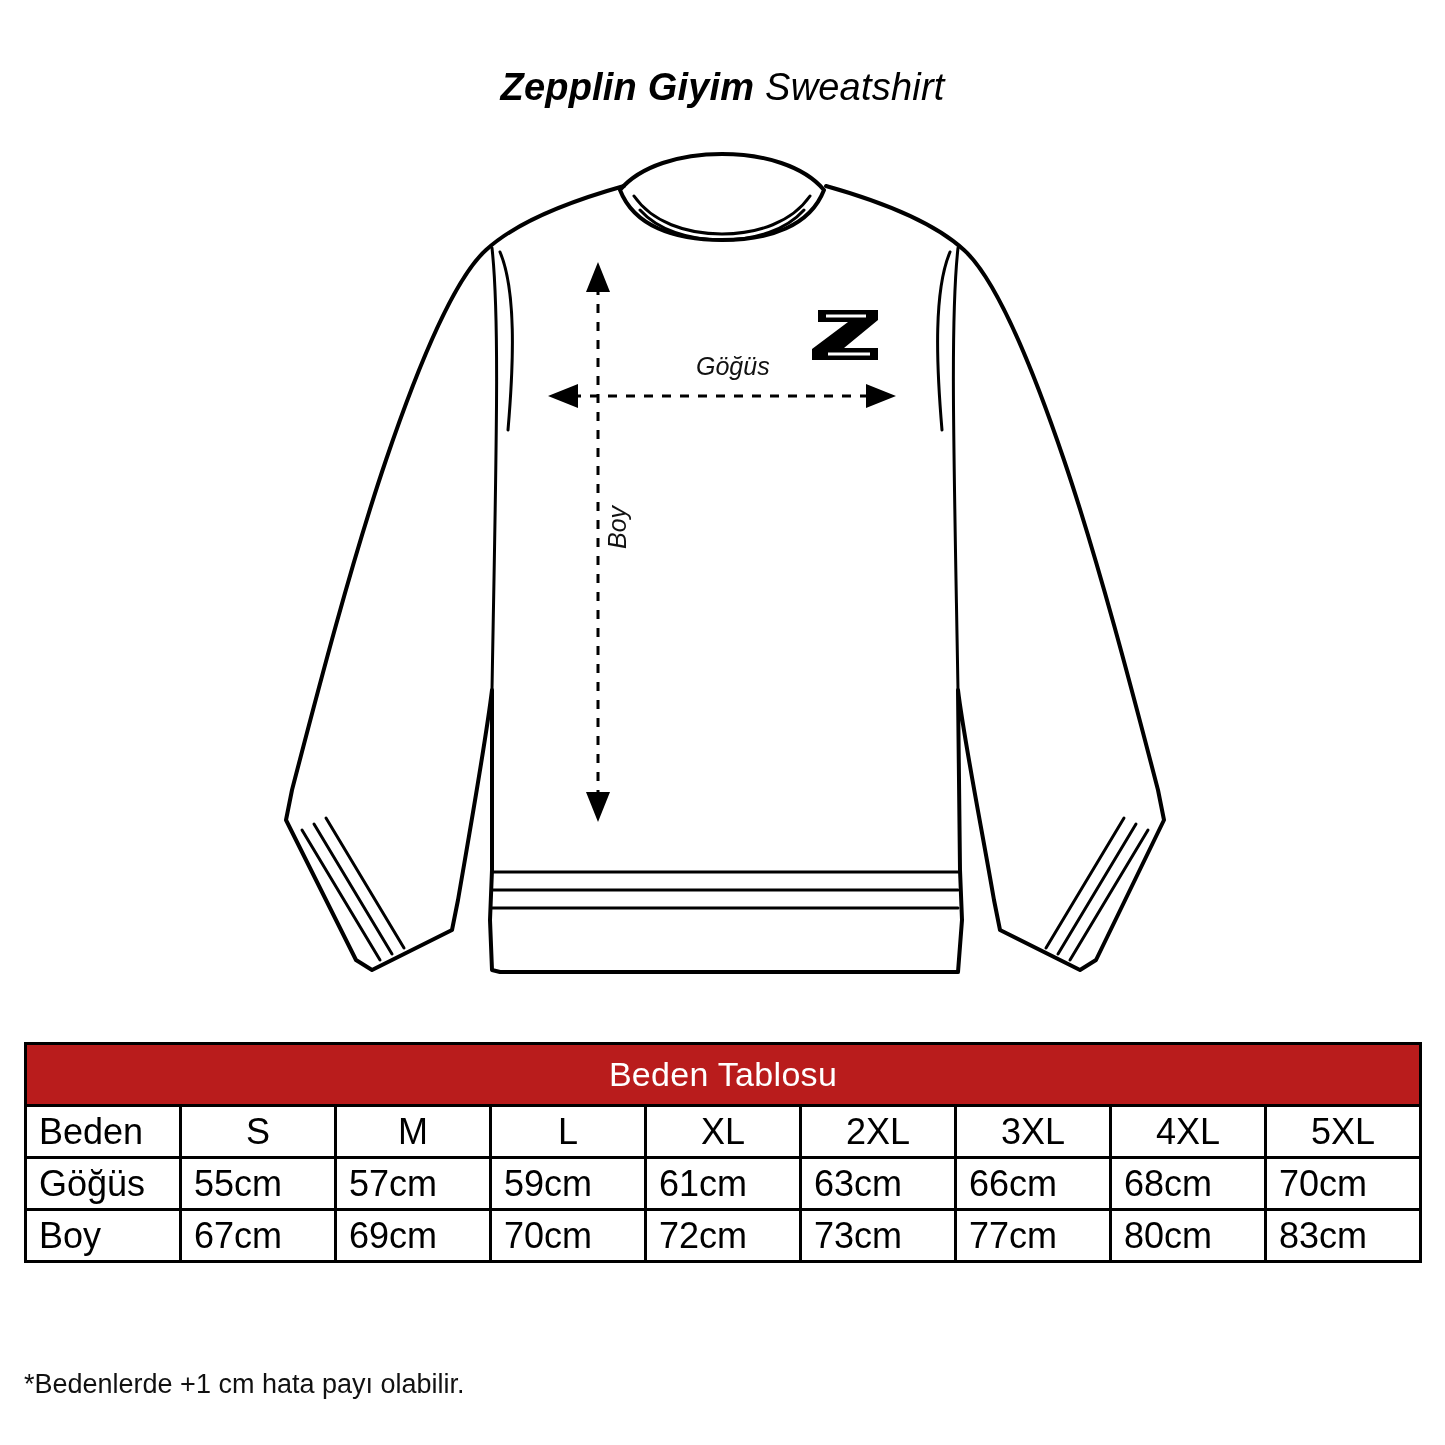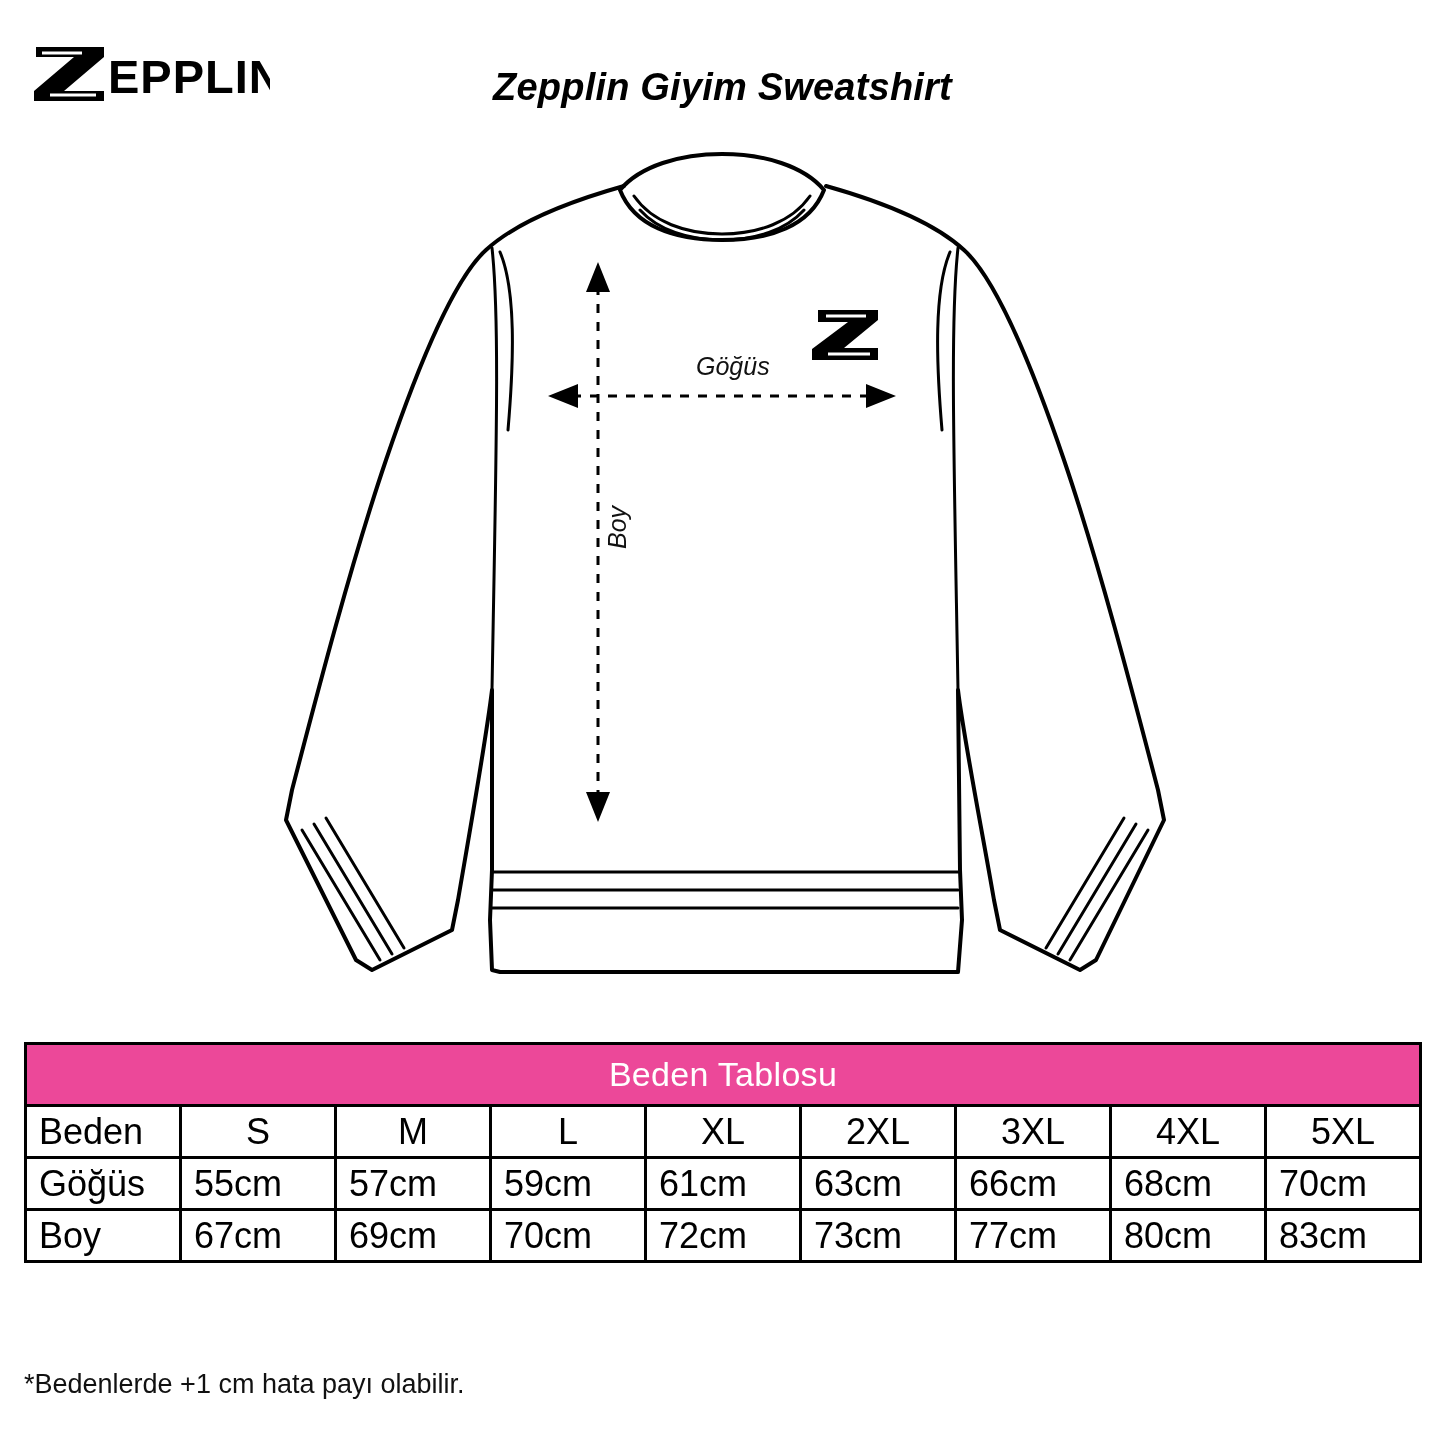--- a/index.html
+++ b/index.html
@@ -38,21 +38,21 @@
     left: 0;
     top: 66px;
     width: 1445px;
     text-align: center;
     font-size: 38px;
     font-style: italic;
     letter-spacing: 0.2px;
     white-space: nowrap;
   }
   .header-title .t-light { font-weight: 600; }
-  .header-title .t-bold { font-weight: 700; }
+  .header-title .t-bold { font-weight: 400; }
 
   
   .illustration {
     position: absolute;
     top: 130px;
     left: 0;
     width: 1445px;
     height: 910px;
   }
   .illustration svg { display: block; }
@@ -89,21 +89,21 @@
   table.size-table td, table.size-table th {
     border: 3px solid #000000;
     height: 52px;
     font-size: 36px;
     font-weight: 400;
     padding: 0 12px;
     text-align: left;
     box-sizing: border-box;
   }
   .tbl-title {
-    background: #ec4899;
+    background: #b91c1c;
     color: #ffffff;
     text-align: center !important;
     font-size: 34px !important;
     font-weight: bold;
     height: 62px !important;
     letter-spacing: 0.3px;
   }
   .hdr-row td {
     font-weight: 700;
     font-size: 29px;
@@ -123,37 +123,20 @@
     font-size: 27px;
     font-weight: 400;
     color: #111;
   }
 </style>
 </head>
 <body>
 
 <div class="header">
 
-  <div class="brand-logo">
-    <svg width="240" height="62" viewBox="0 0 240 62" xmlns="http://www.w3.org/2000/svg">
-
-      <g fill="#000000">
-        <path d="M6 4 H74 V14 L34 48 H74 V58 H4 V48 L44 14 H6 Z"></path>
-      </g>
-      <g fill="#ffffff">
-        <path d="M18 14 L60 14 L22 46 Z" opacity="0"></path>
-      </g>
-
-      <g stroke="#ffffff" stroke-width="3">
-        <line x1="12" y1="10" x2="52" y2="10"></line>
-        <line x1="20" y1="52" x2="66" y2="52"></line>
-      </g>
-      <text x="78" y="50" font-family="Liberation Sans, sans-serif" font-size="47" font-weight="700" fill="#000000" letter-spacing="1">EPPLIN</text>
-    </svg>
-  </div>
 
   <div class="header-title">
     <span class="t-light">Zepplin Giyim </span><span class="t-bold">Sweatshirt</span>
   </div>
 </div>
 
 <div class="illustration">
   <svg width="1445" height="910" viewBox="0 0 1445 910" xmlns="http://www.w3.org/2000/svg">
     <g fill="none" stroke="#000000" stroke-width="4" stroke-linejoin="round" stroke-linecap="round">
 

